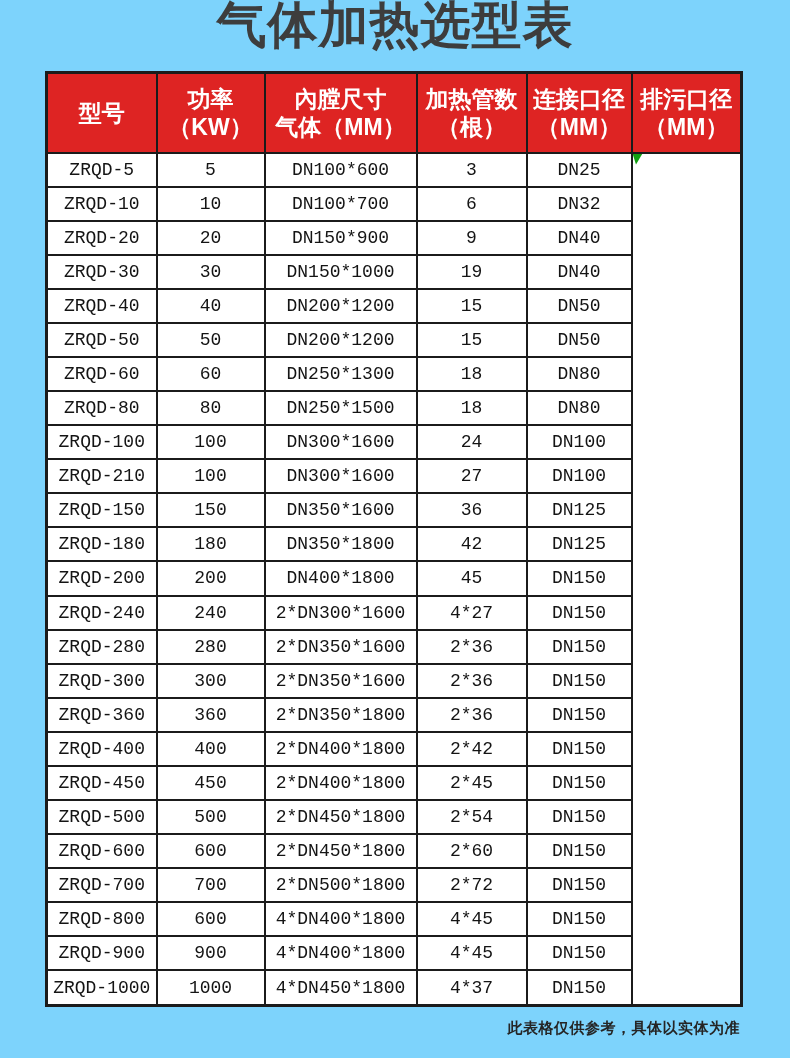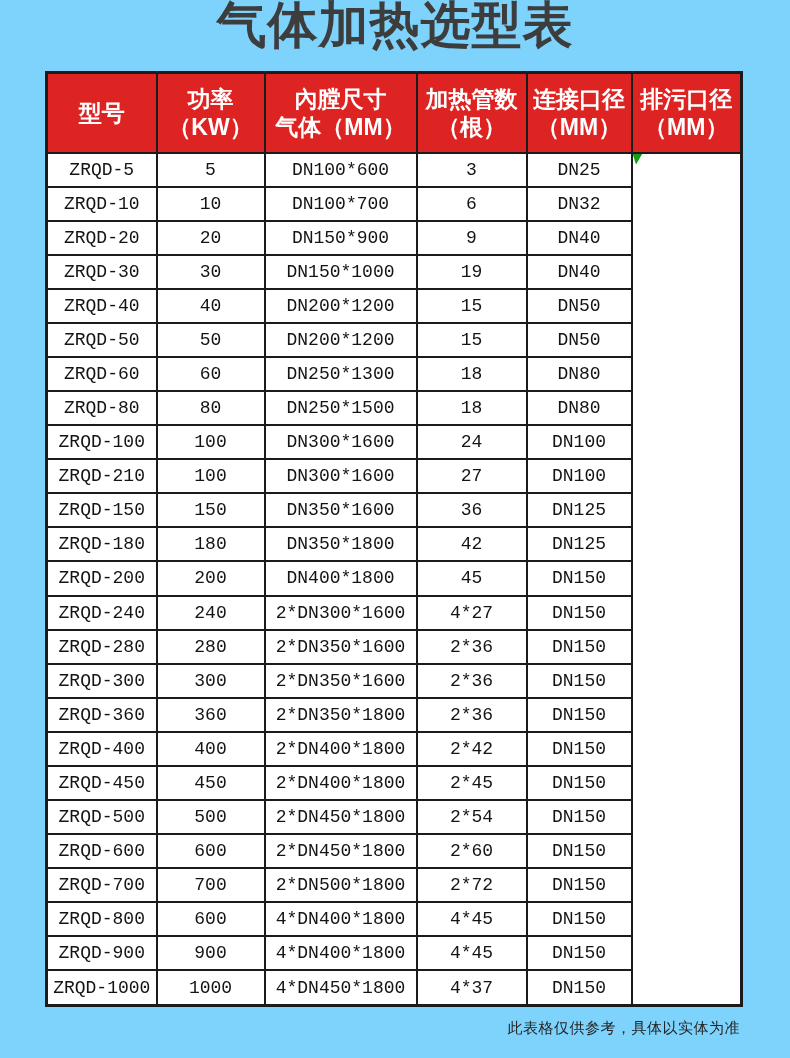--- a/index.html
+++ b/index.html
@@ -75,21 +75,21 @@
     background: var(--marker-green, #12a012);
     clip-path: polygon(0 0, 100% 0, 35% 100%);
   }
   .footnote {
     position: absolute;
     top: 1019px;
     left: 45px;
     width: 695px;
     text-align: right;
     font-size: 15px;
-    font-weight: normal;
+    font-weight: bold;
     letter-spacing: 0.5px;
     color: #252525;
   }
 </style>
 </head>
 <body>
 
 <div class="page">
 
   <h1 class="title">气体加热选型表</h1>

